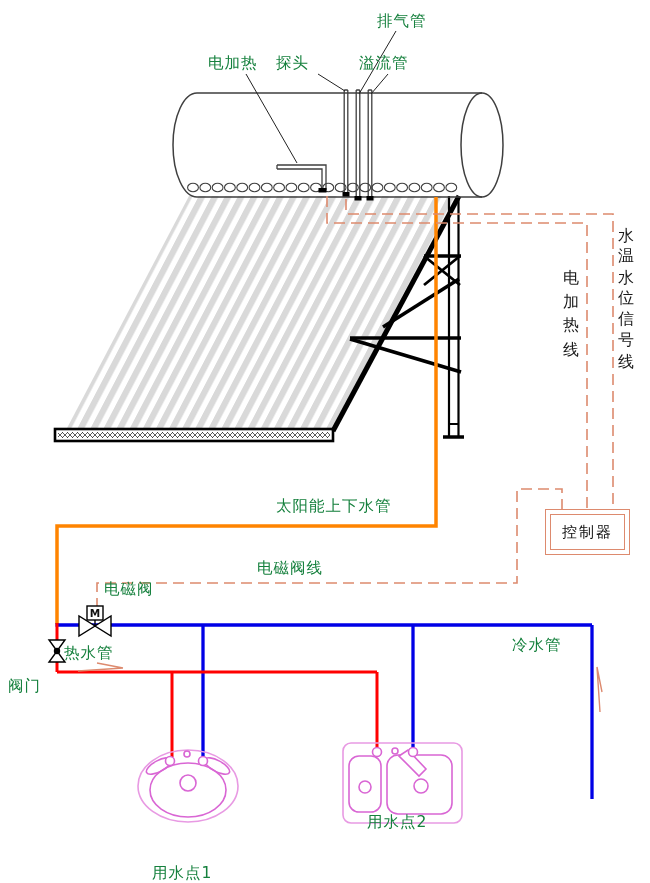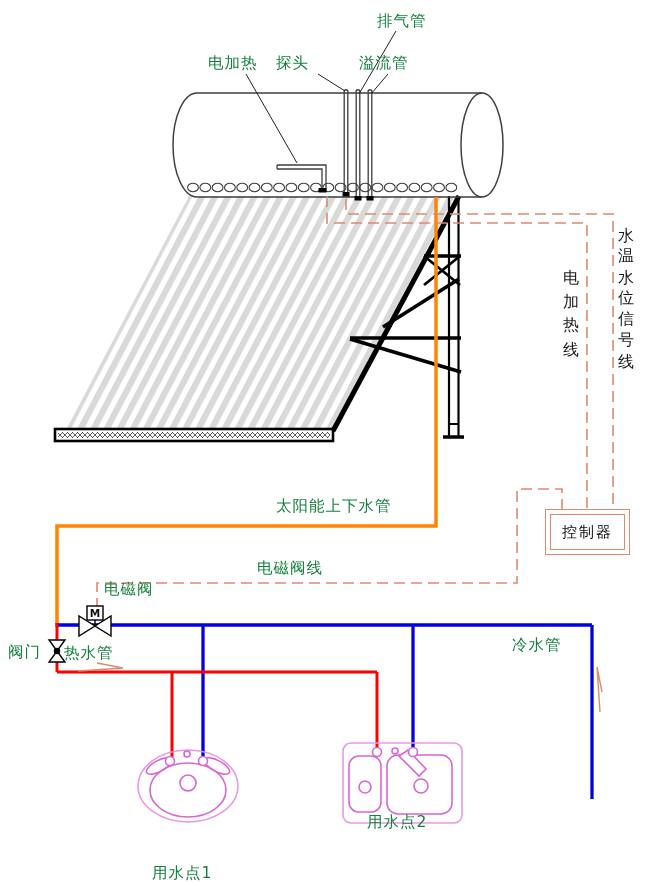--- a/index.html
+++ b/index.html
@@ -181,21 +181,21 @@
 <div class="lbl" style="left:208px;top:54px">电加热</div>
 <div class="lbl" style="left:276px;top:54px">探头</div>
 <div class="lbl" style="left:359px;top:54px">溢流管</div>
 
 <div class="vlbl heaterwire" style="left:560px;top:256px">电加热线</div>
 <div class="vlbl signalwire" style="left:615px;top:214px">水温水位信号线</div>
 
 <div class="lbl" style="left:276px;top:497px">太阳能上下水管</div>
 <div class="lbl" style="left:257px;top:559px">电磁阀线</div>
 <div class="lbl" style="left:104px;top:580px">电磁阀</div>
-<div class="lbl" style="left:8px;top:643px">阀门</div>
+<div class="lbl" style="left:8px;top:677px">阀门</div>
 <div class="lbl" style="left:64px;top:644px">热水管</div>
 <div class="lbl" style="left:512px;top:636px">冷水管</div>
 <div class="lbl" style="left:152px;top:864px">用水点1</div>
 <div class="lbl" style="left:367px;top:813px">用水点2</div>
 
 <div id="motor-mark">M</div>
 
 <div id="controller-box">
   <div id="controller-inner">控制器</div>
 </div>

